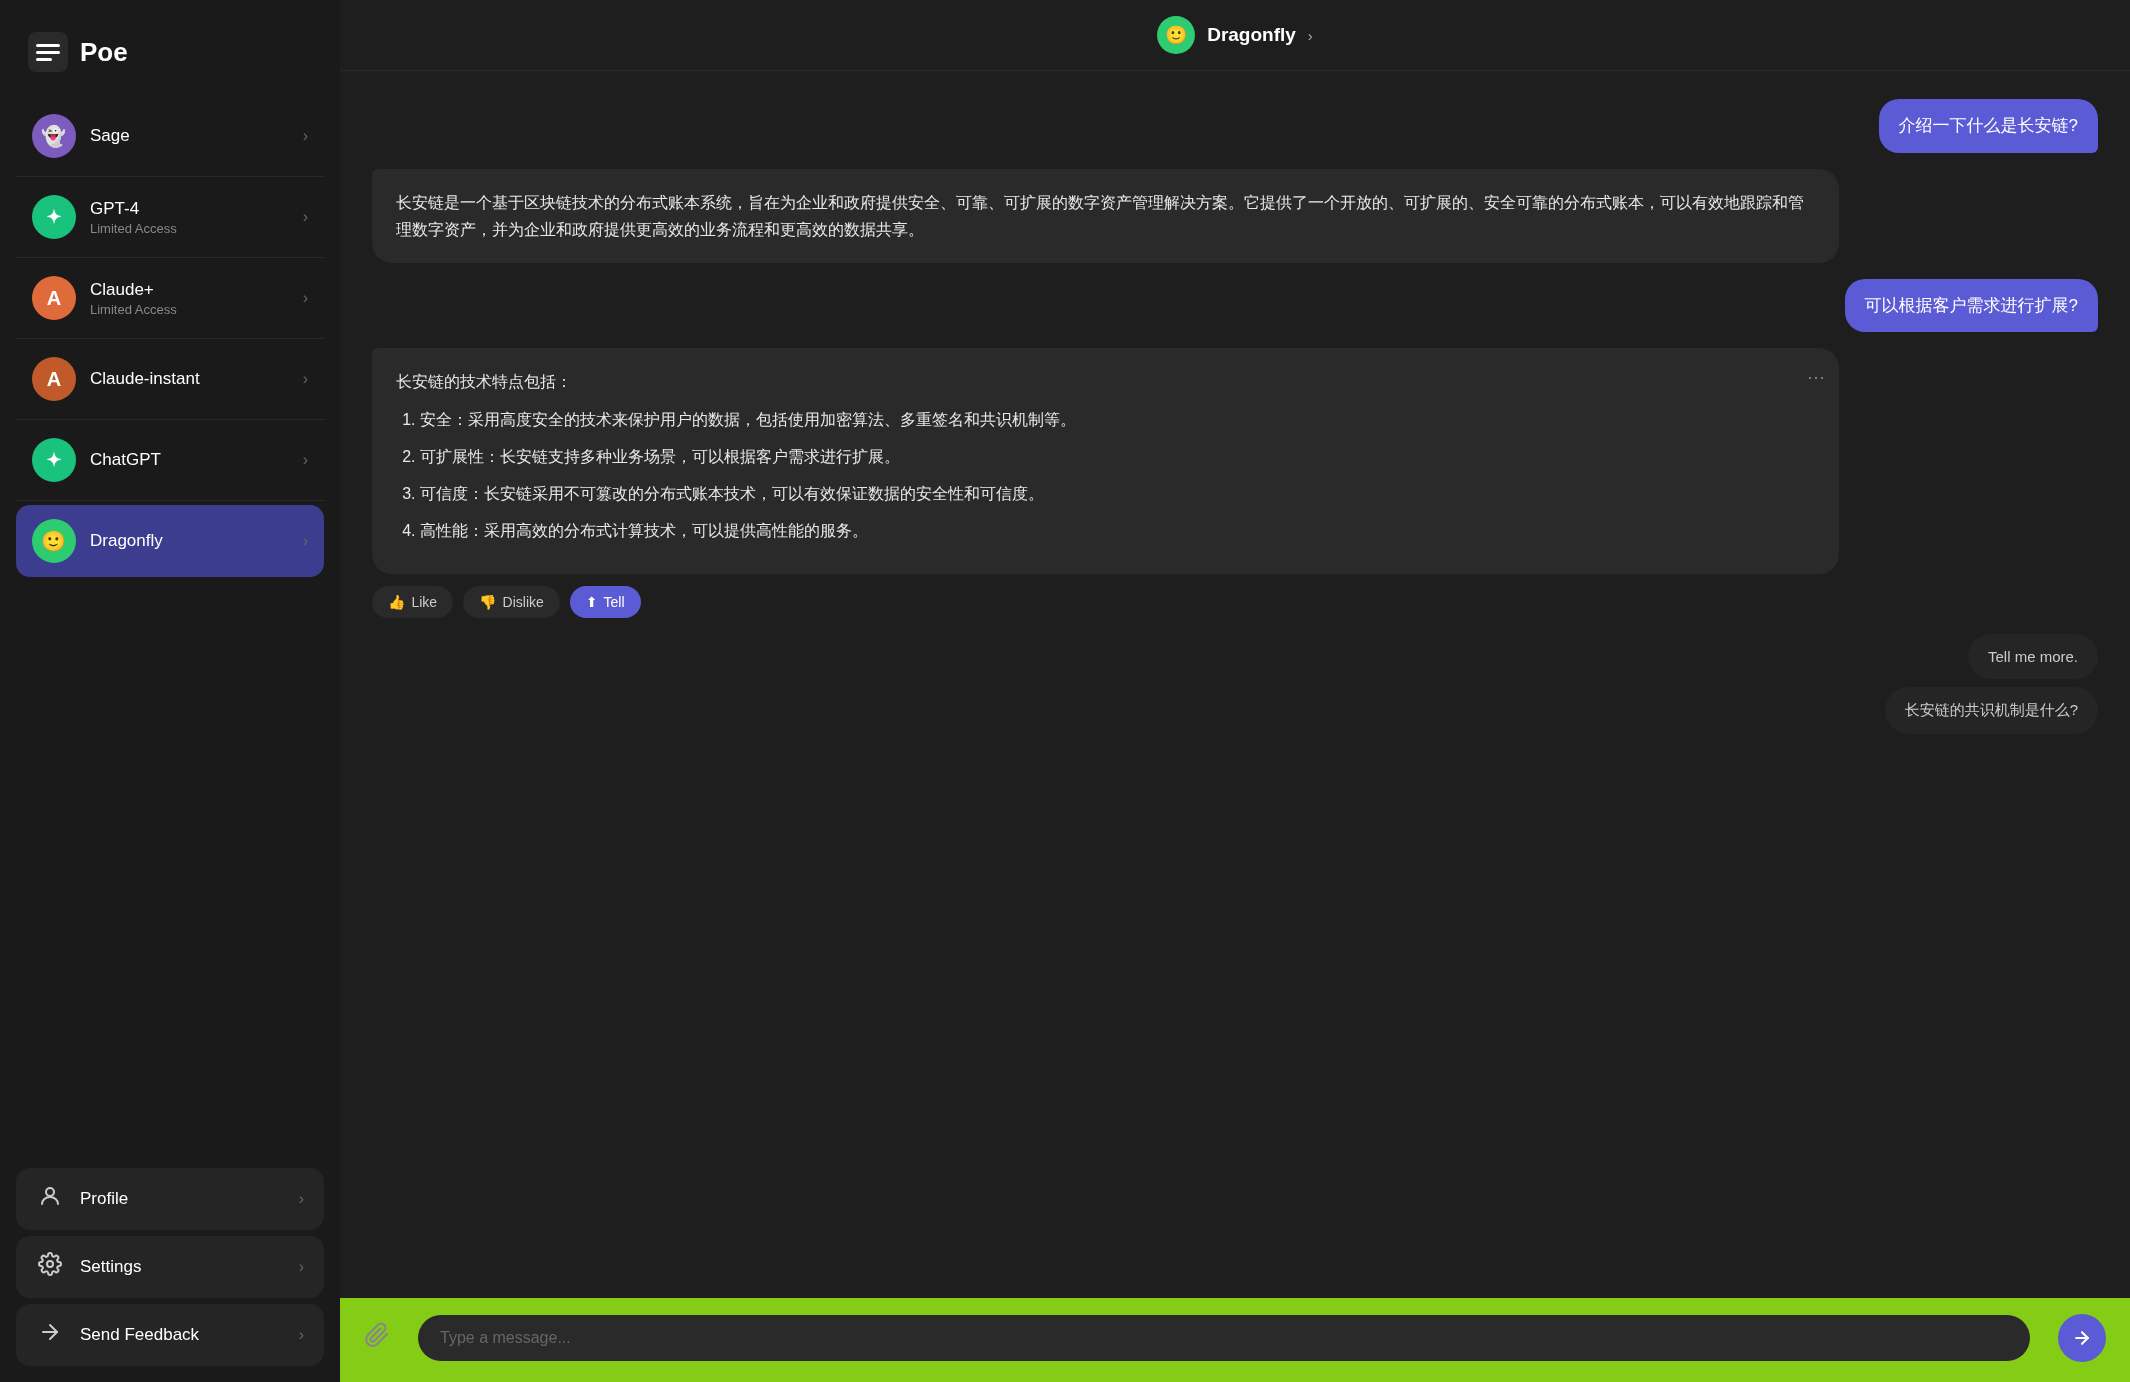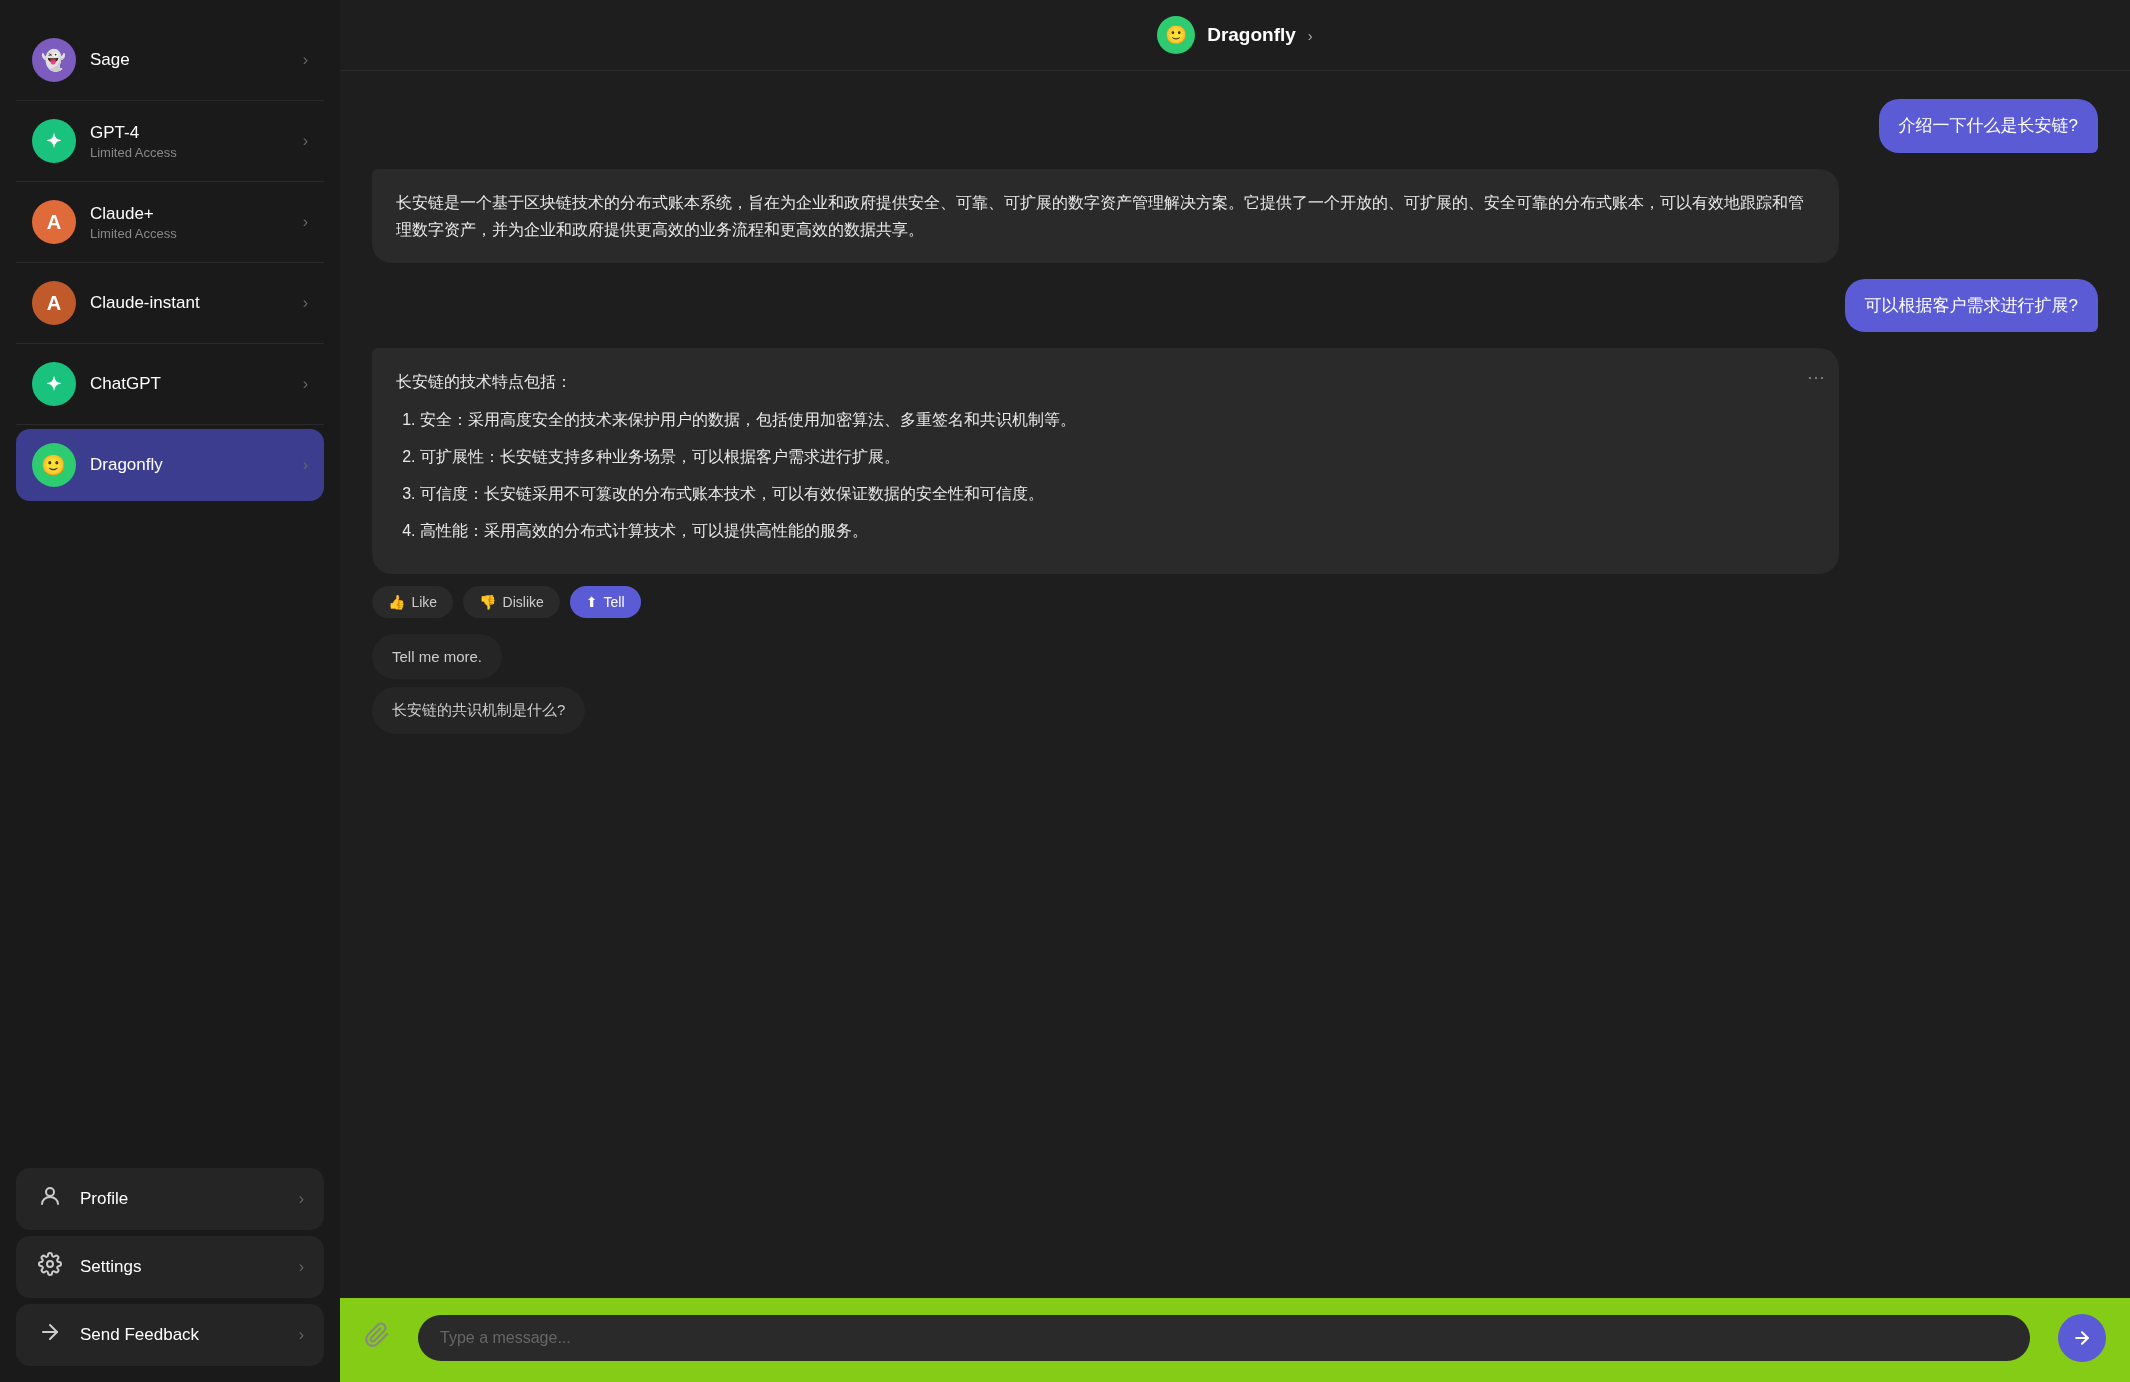--- a/index.html
+++ b/index.html
@@ -238,20 +238,21 @@
     .reaction-btn.share {
       background: #5b5bd6;
       color: #fff;
     }
 
     
     .suggestions {
       display: flex;
       flex-direction: column;
       gap: 8px;
+      align-items: flex-end;
     }
     .suggestion-pill {
       background: #252525;
       border-radius: 24px;
       padding: 14px 20px;
       font-size: 15px;
       color: #ccc;
       cursor: pointer;
       display: inline-block;
       width: fit-content;
@@ -300,20 +301,29 @@
     
     ::-webkit-scrollbar { width: 6px; }
     ::-webkit-scrollbar-track { background: transparent; }
     ::-webkit-scrollbar-thumb { background: #333; border-radius: 3px; }
   </style>
 </head>
 <body>
 
 <div class="sidebar">
 
+  <div class="sidebar-logo">
+    <svg class="logo-icon" viewBox="0 0 40 40" fill="none">
+      <rect width="40" height="40" rx="8" fill="#2a2a2a"></rect>
+      <rect x="8" y="12" width="24" height="3" rx="1.5" fill="white"></rect>
+      <rect x="8" y="19" width="24" height="3" rx="1.5" fill="white"></rect>
+      <rect x="8" y="26" width="16" height="3" rx="1.5" fill="white"></rect>
+    </svg>
+    <span class="logo-text">Poe</span>
+  </div>
 
   <div class="sidebar-bot-list">
 
     <div class="sidebar-item">
       <div class="bot-avatar" style="background:#7c5cbf;">👻</div>
       <div class="bot-info">
         <div class="bot-name">Sage</div>
       </div>
       <span class="chevron-right">›</span>
     </div>

